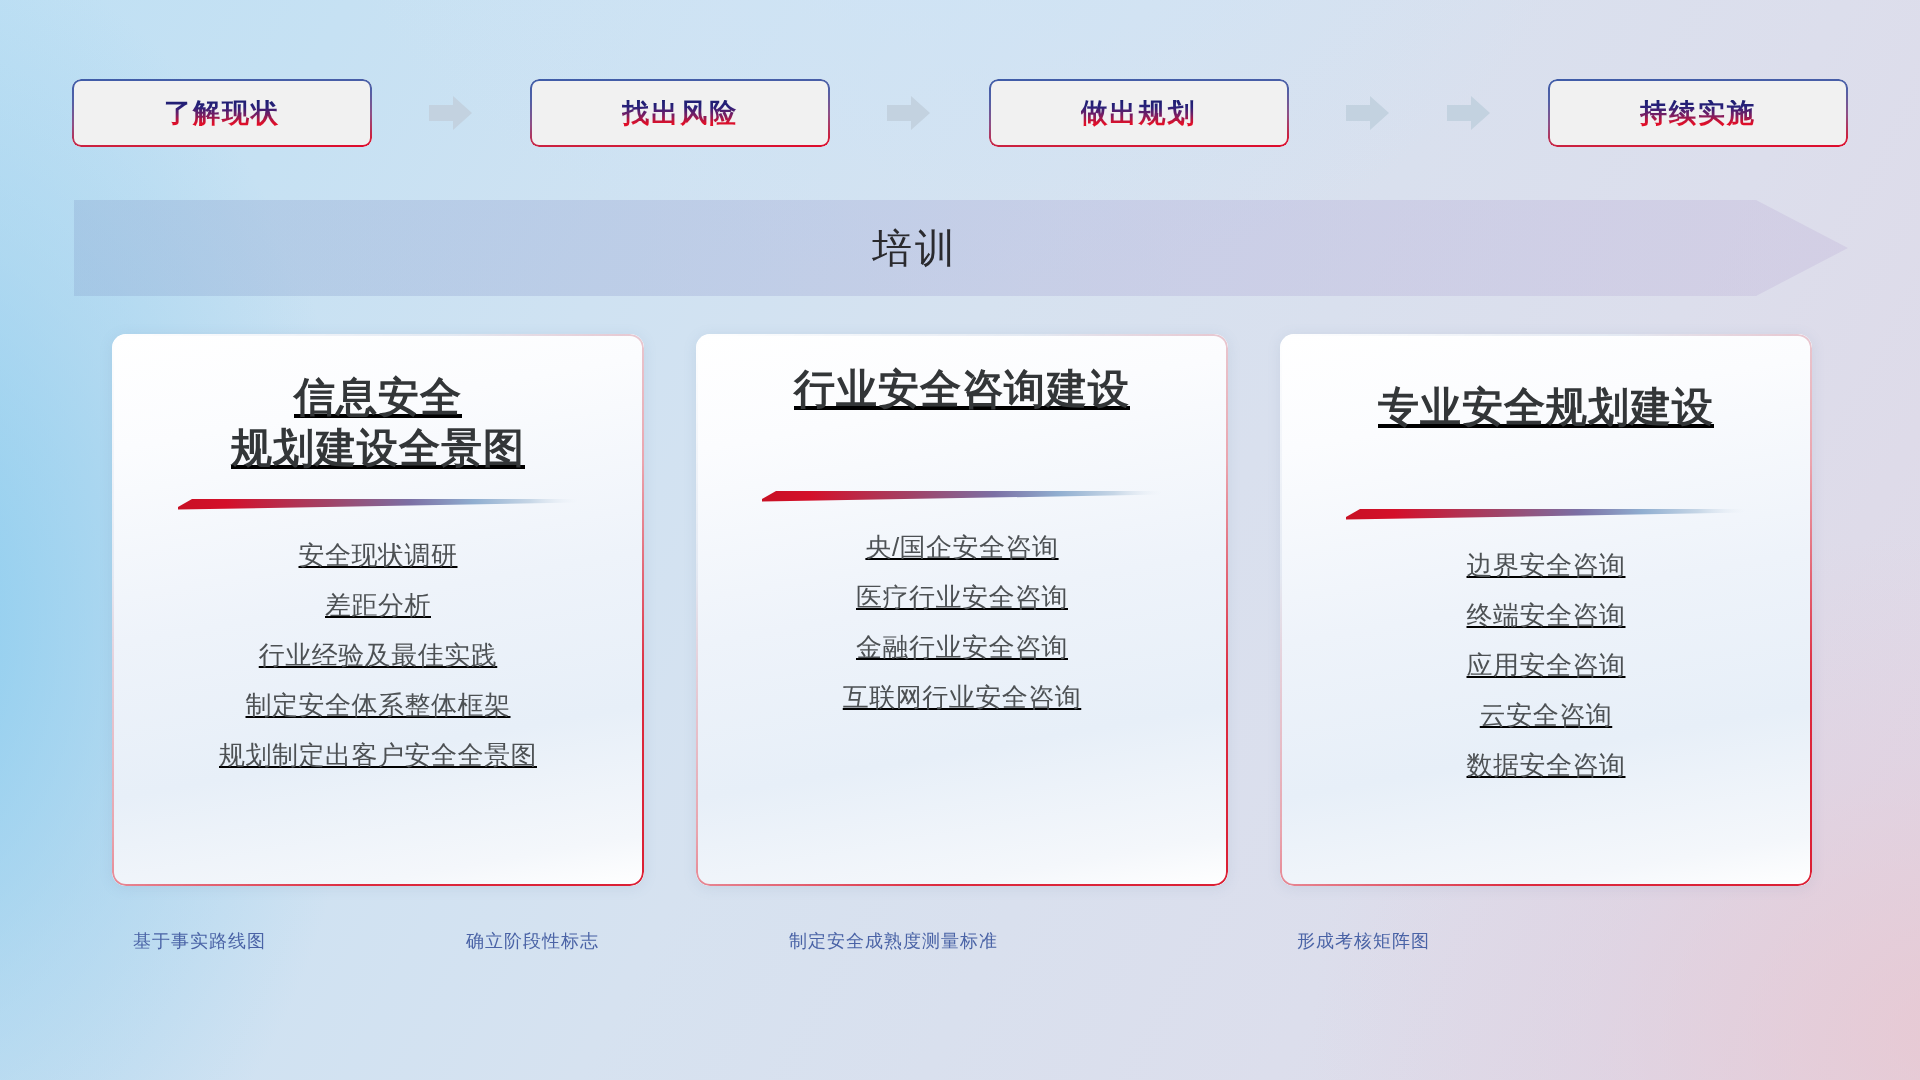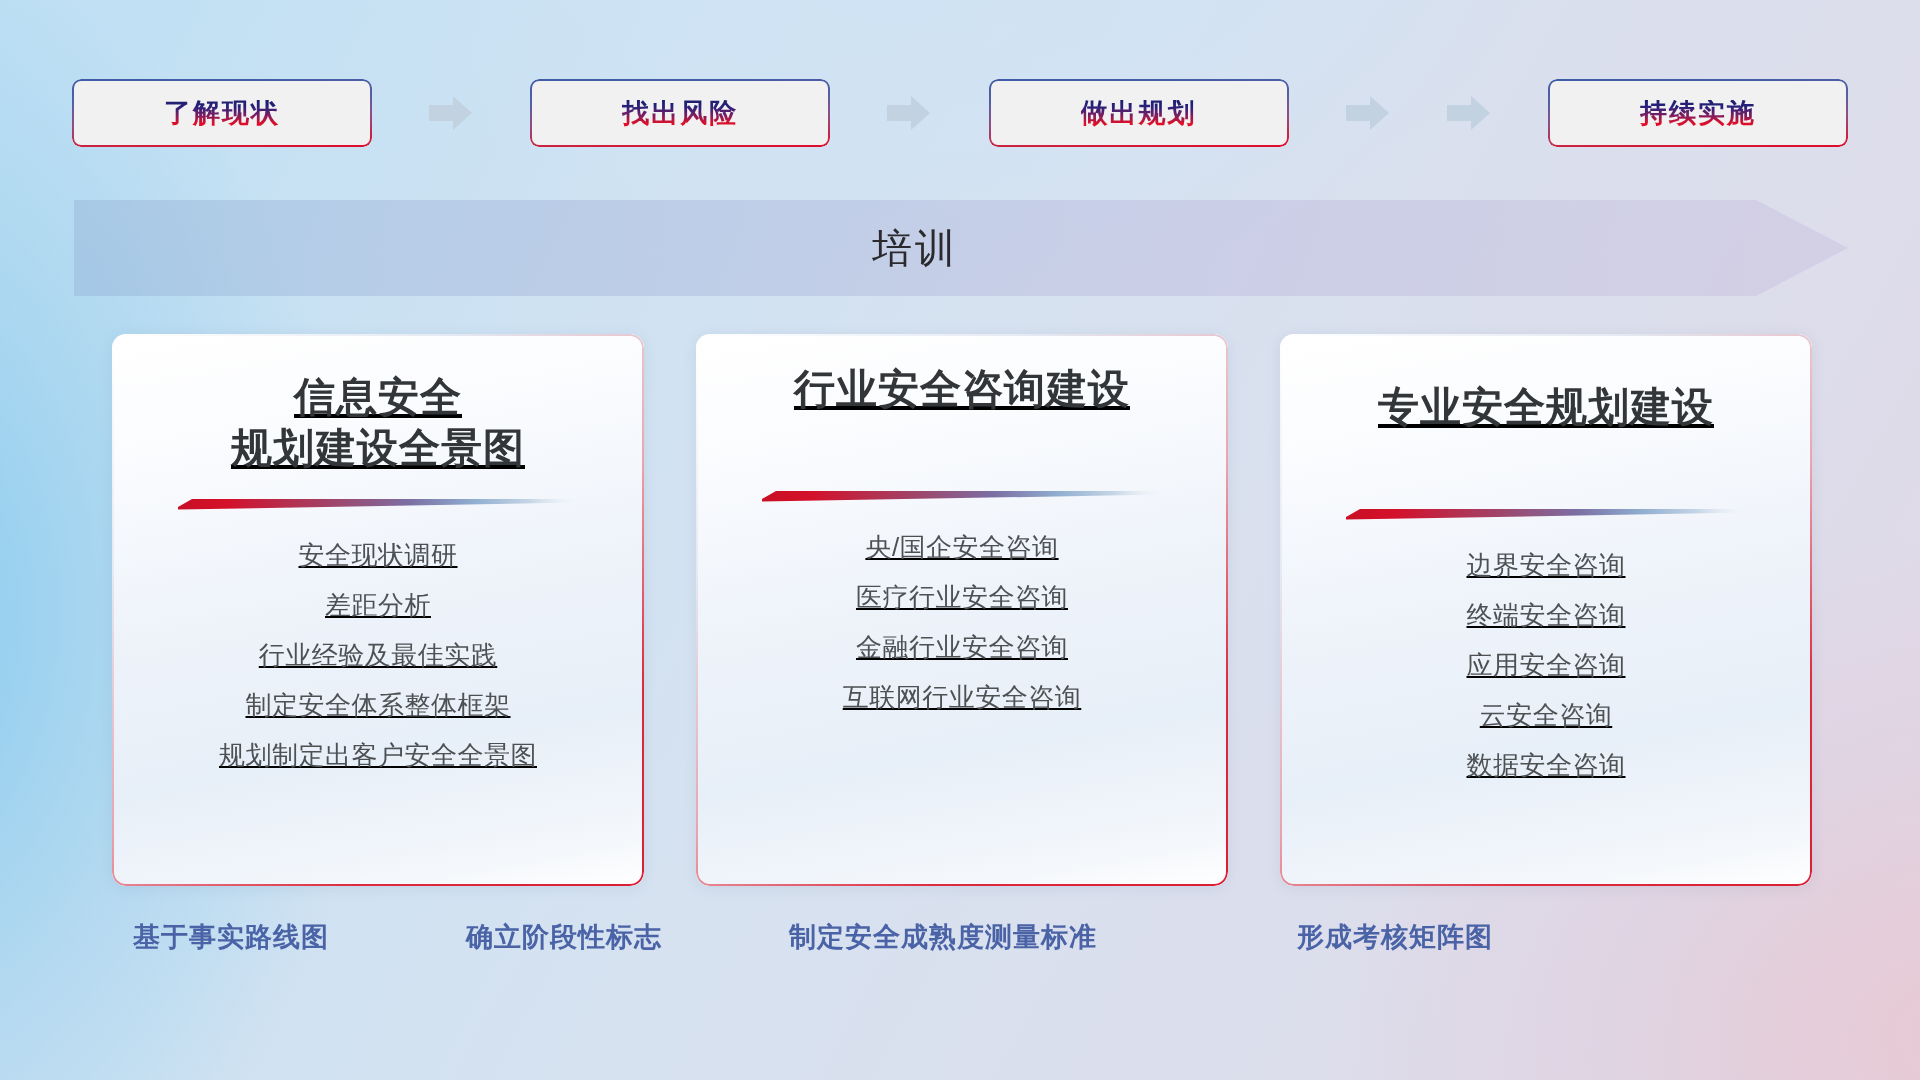--- a/index.html
+++ b/index.html
@@ -176,23 +176,23 @@
   }
 
   
   #footer {
     position: absolute;
     left: 0; top: 920px;
     width: 1920px; height: 56px;
   }
   .foot-label {
     position: absolute;
-    top: 4px;
-    font-size: 27px;
-    font-weight: bold;
+    top: 12px;
+    font-size: 18px;
+    font-weight: normal;
     color: #4a63a6;
     letter-spacing: 1px;
     white-space: nowrap;
     line-height: 1;
   }
 </style>
 </head>
 <body>
 
 <div id="stage">

